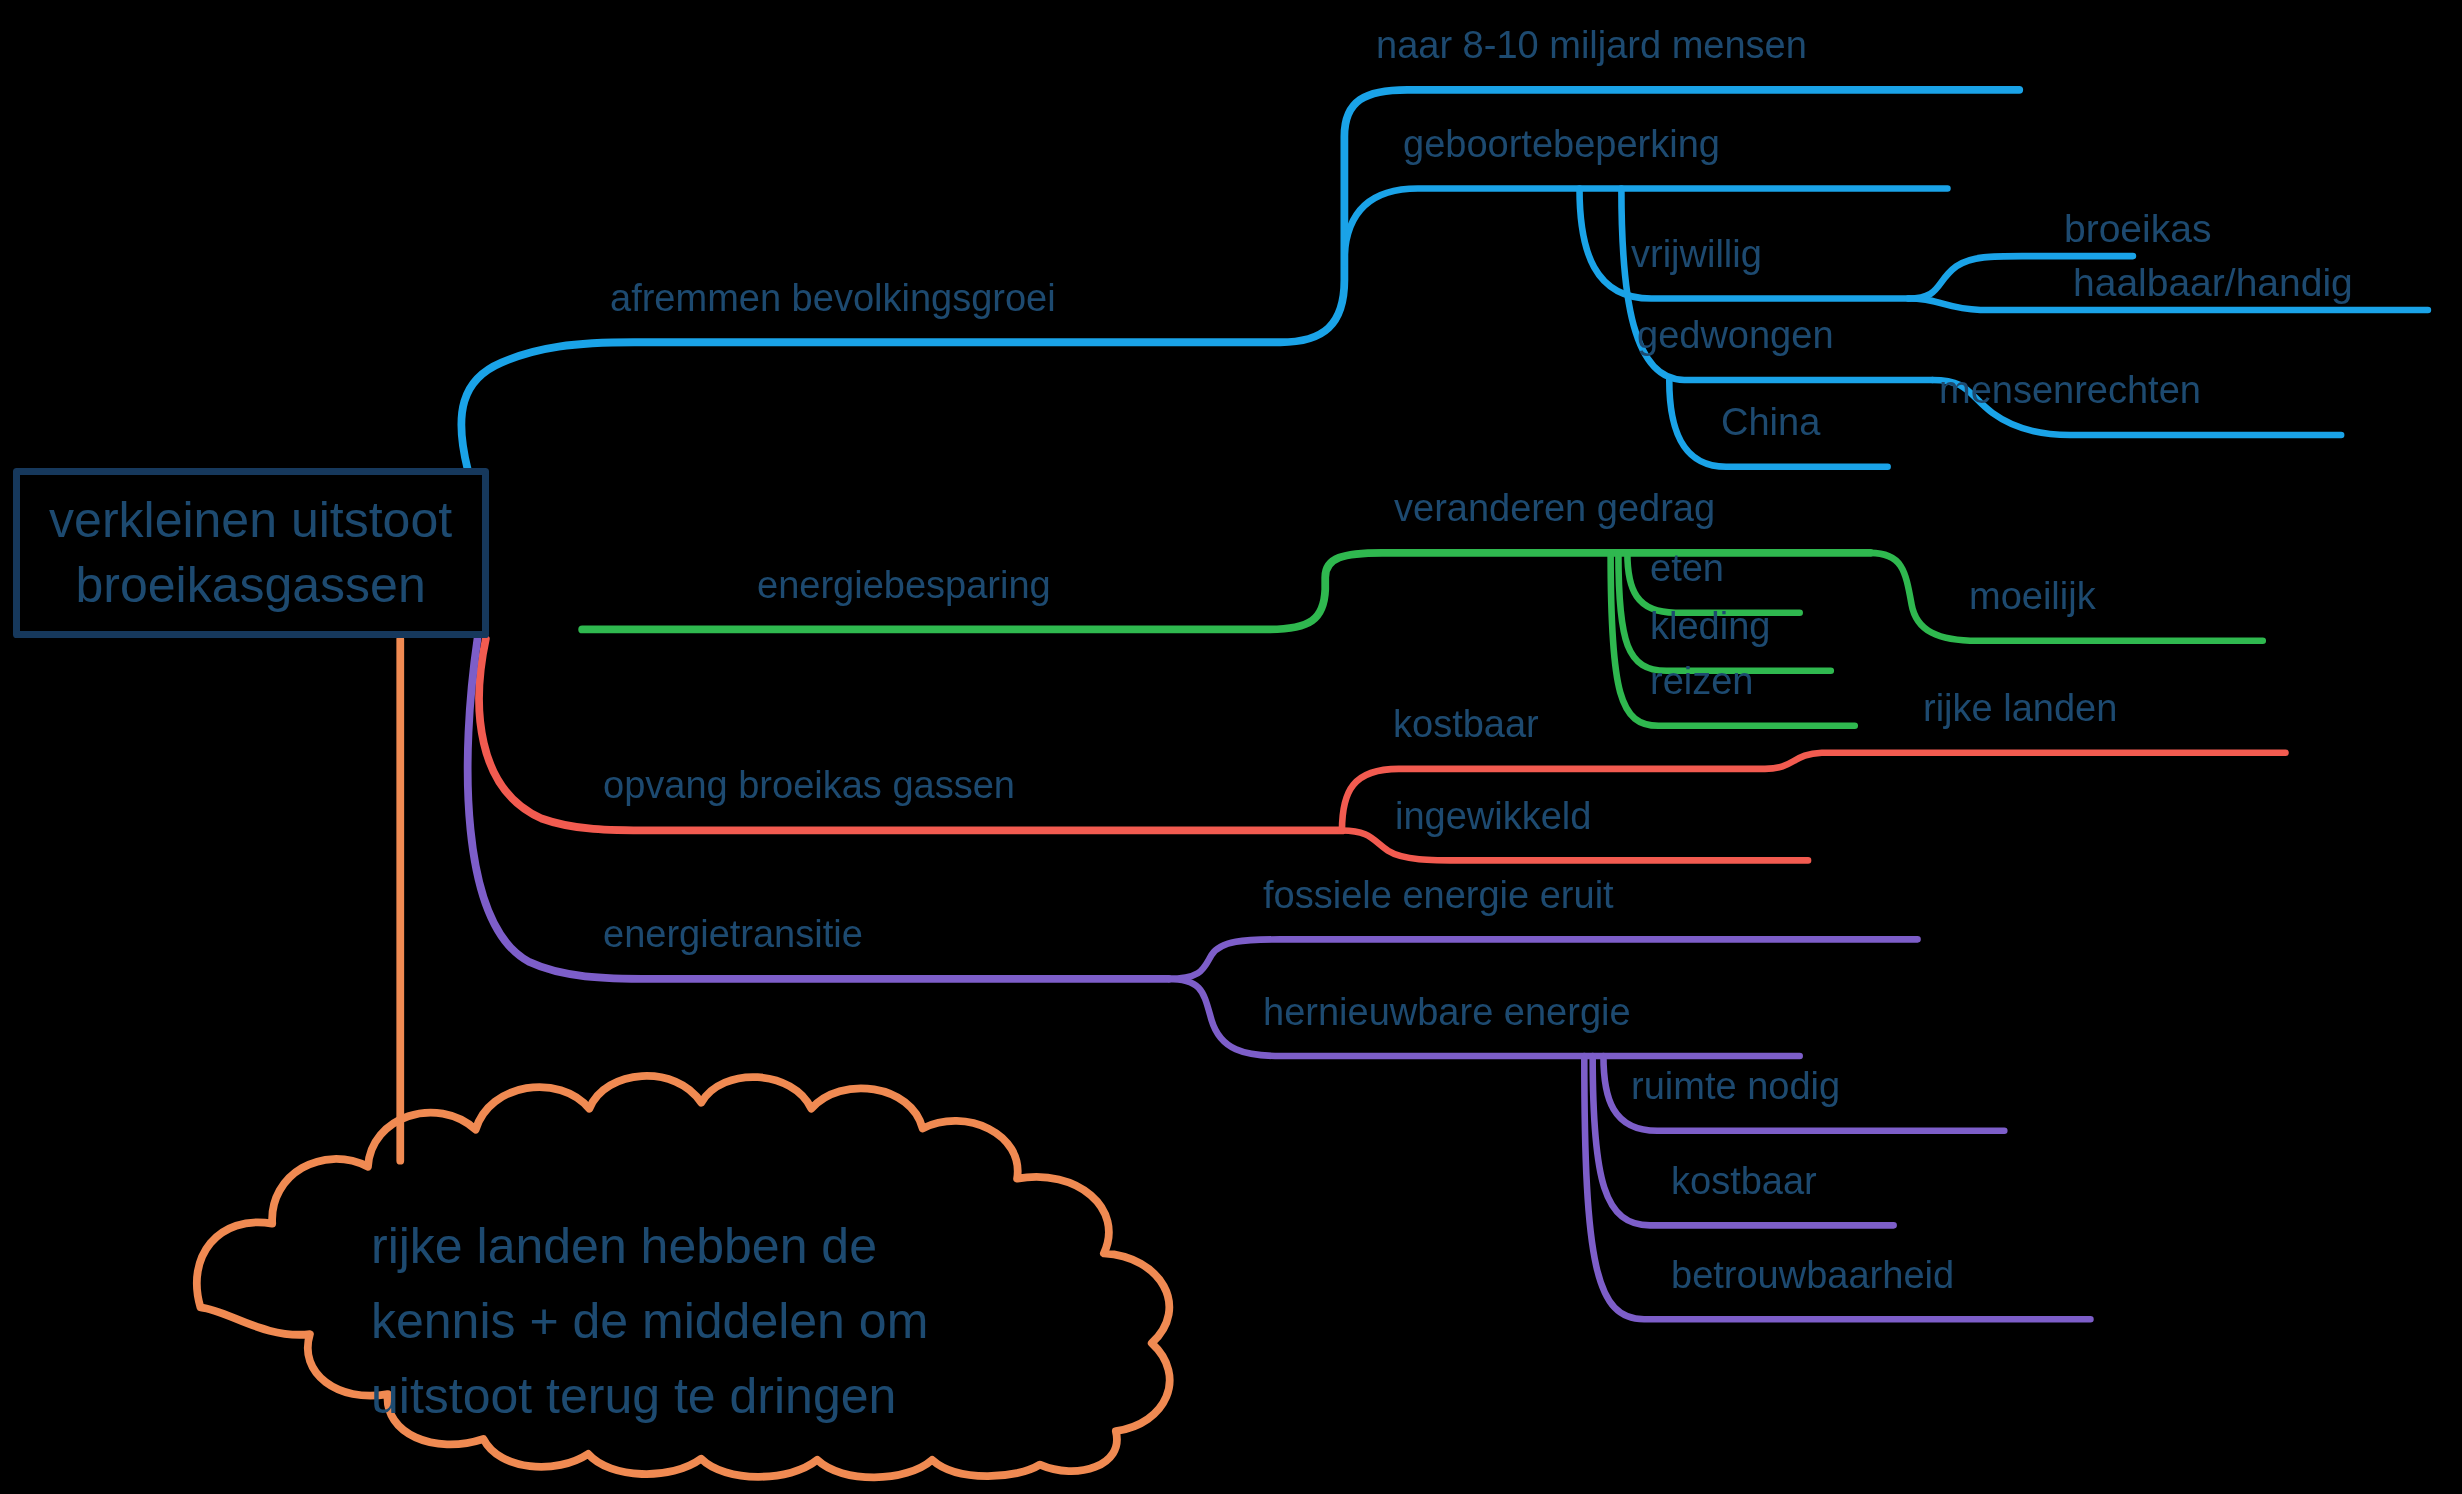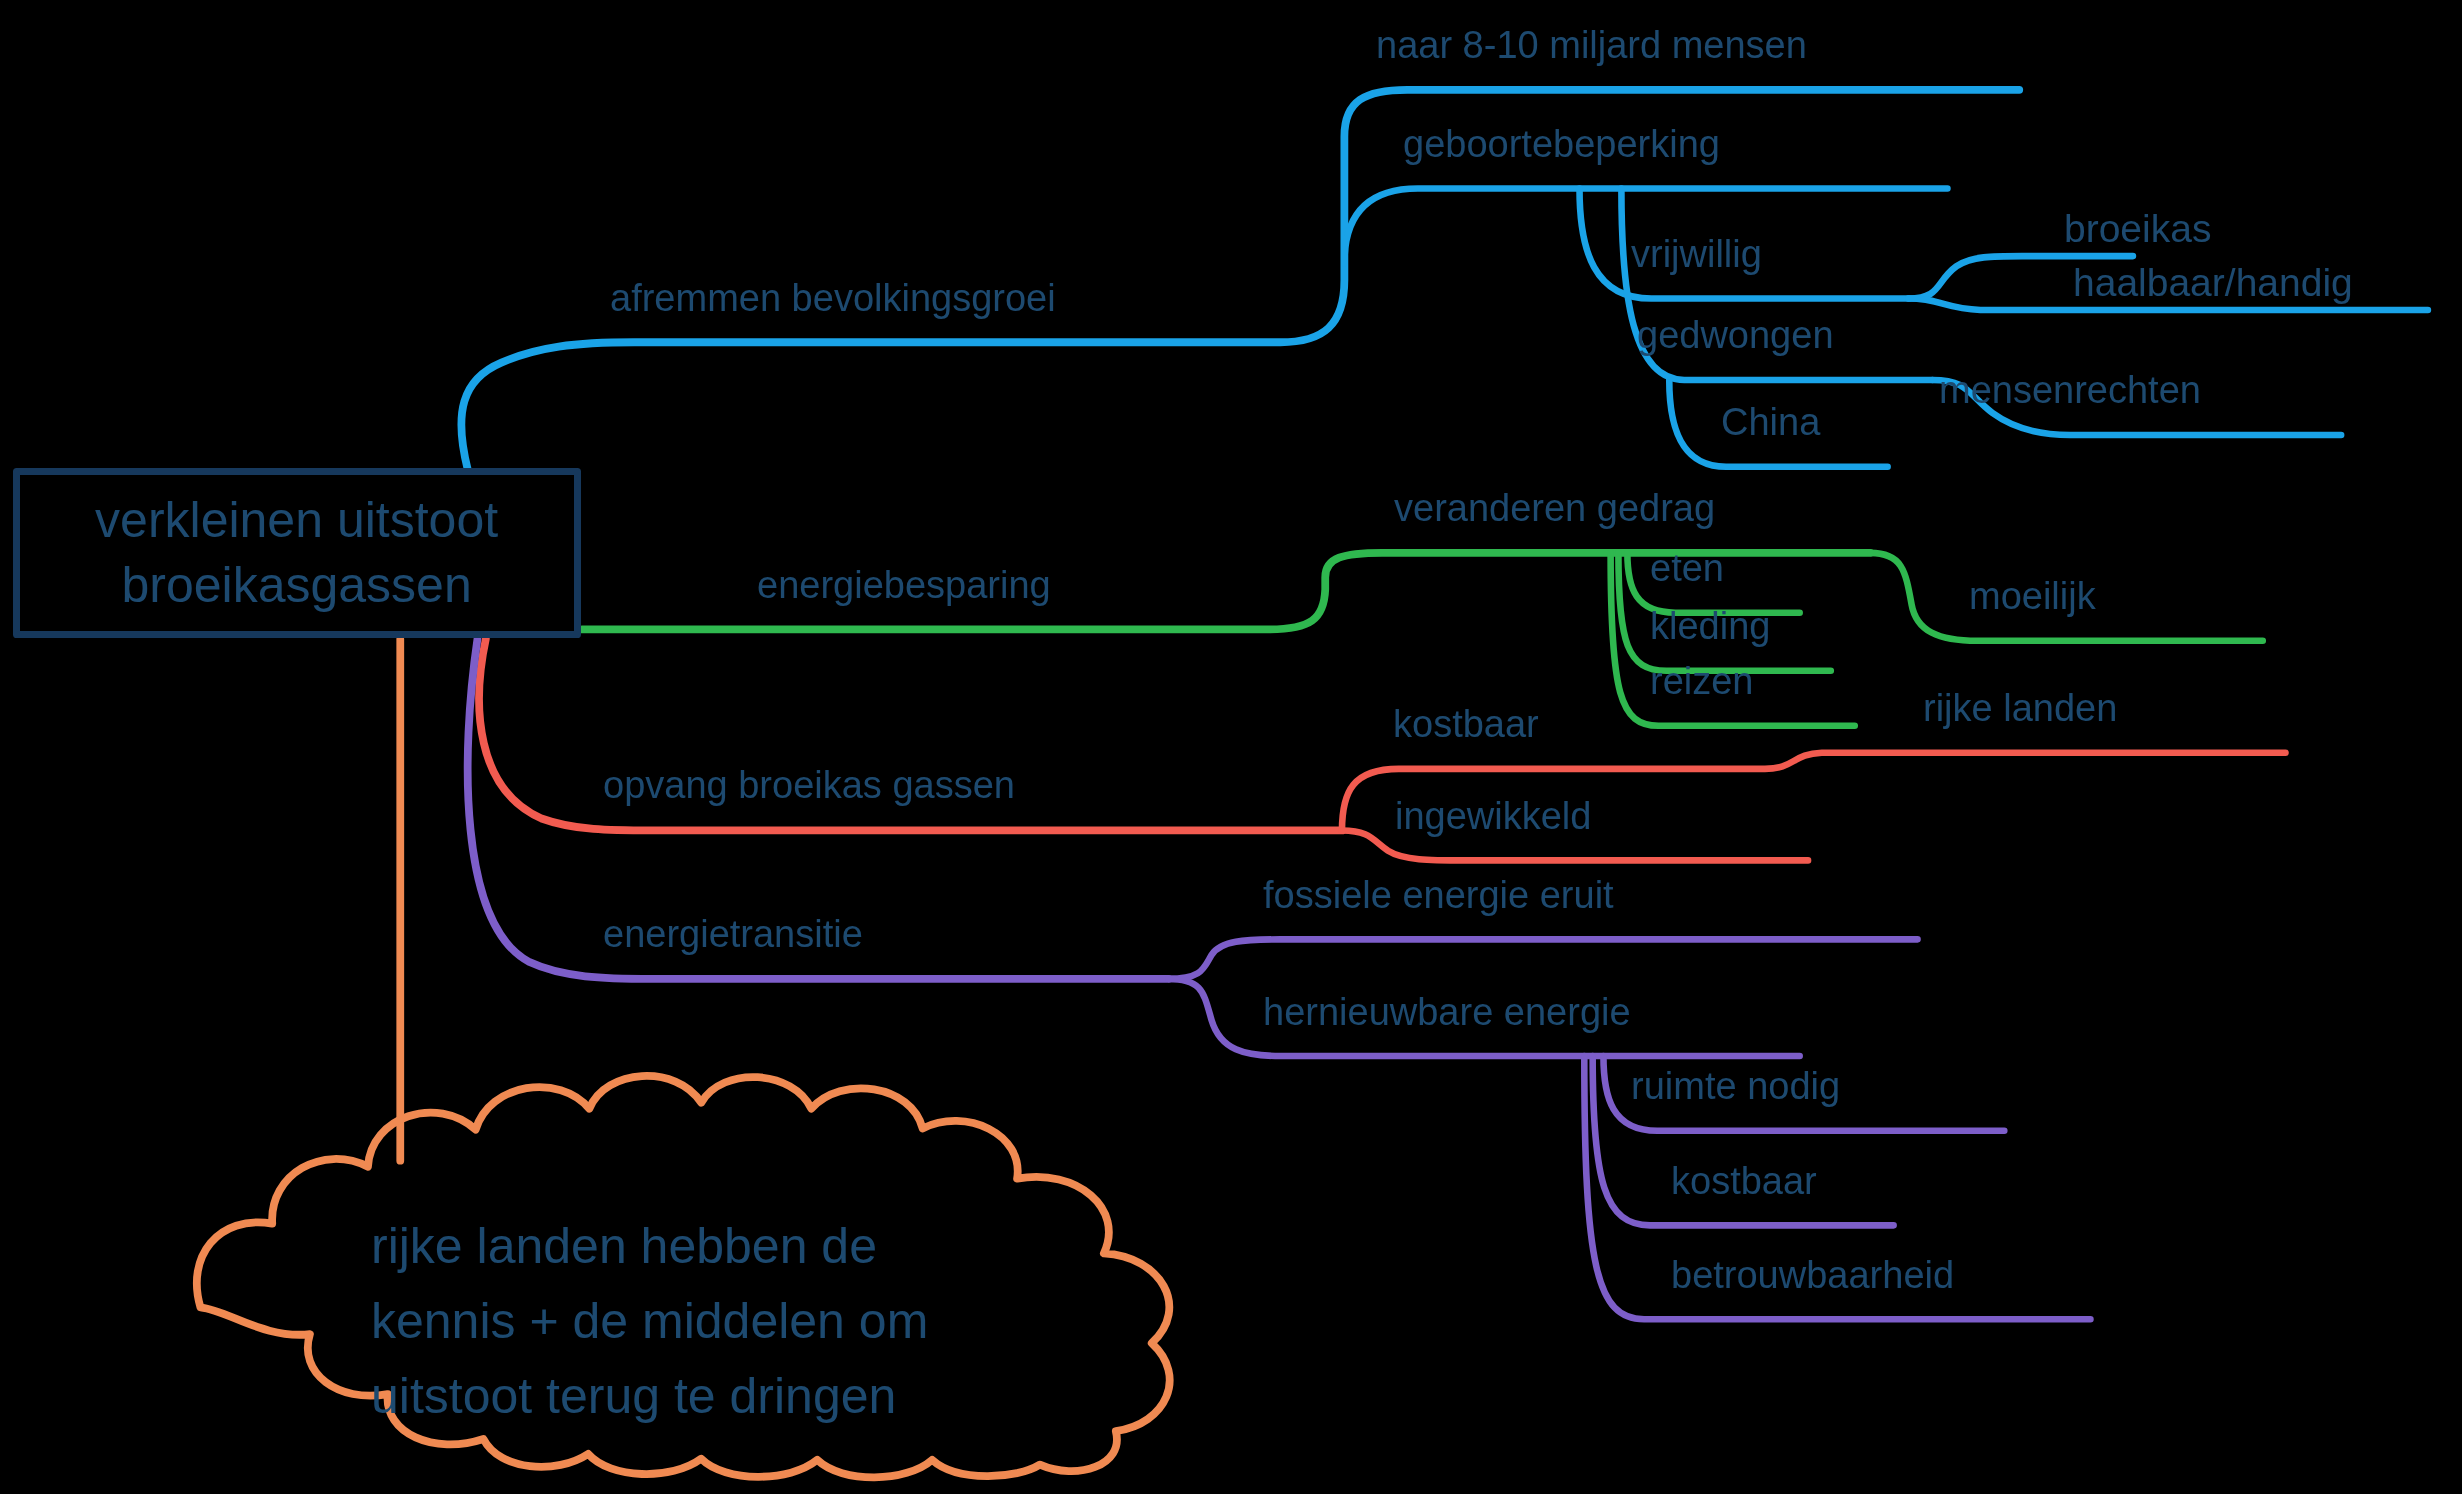--- a/index.html
+++ b/index.html
@@ -43,21 +43,21 @@
     font-size: 38px;
     line-height: 1.1;
     white-space: nowrap;
     user-select: none;
   }
   .label.small { font-size: 39px; }
   .root-box {
     position: absolute;
     left: 12.6px;
     top: 468px;
-    width: 568px;
+    width: 476px;
     height: 170px;
     border: 7.2px solid var(--box_border, #16385c);
     border-radius: 3.6px;
     box-sizing: border-box;
     display: flex;
     flex-direction: column;
     align-items: center;
     justify-content: center;
     color: var(--text, #1d4a70);
     font-size: 50px;

